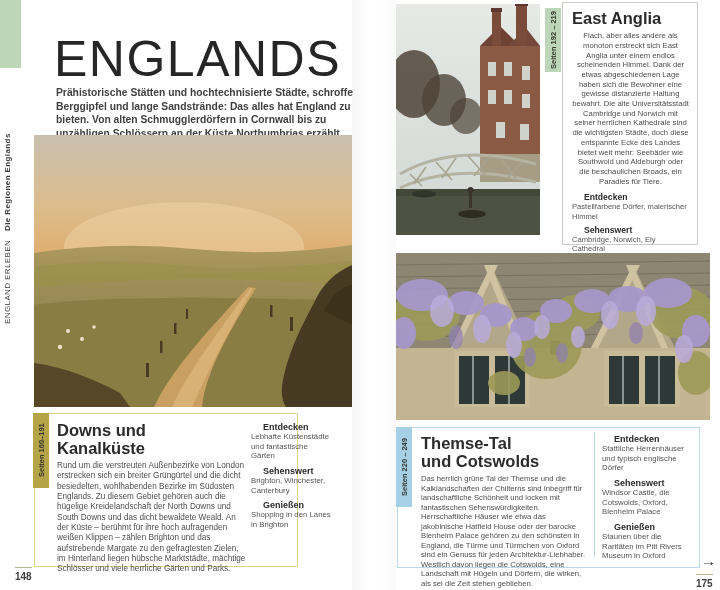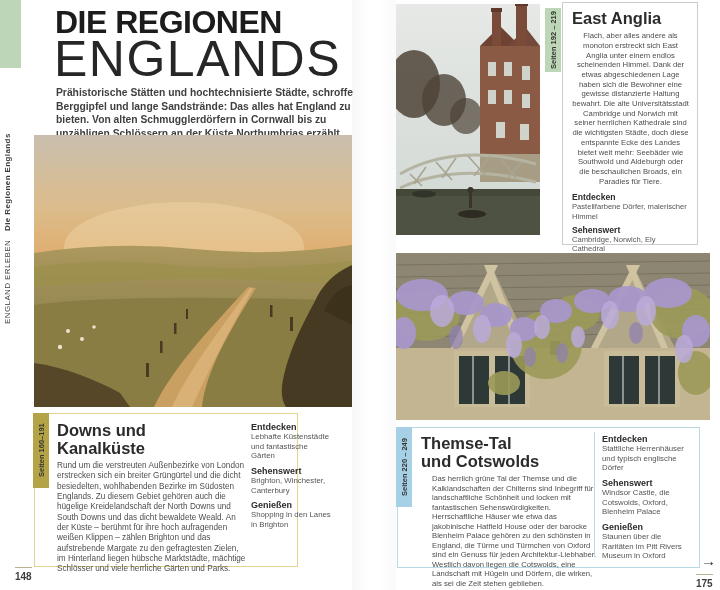--- a/index.html
+++ b/index.html
@@ -26,21 +26,21 @@
   .photo{position:absolute;overflow:hidden;}
   .photo svg{display:block;}
 
   
   .box{position:absolute;background:#fff;}
   .tab{position:absolute;writing-mode:vertical-rl;transform:rotate(180deg);
       font-size:7.5px;font-weight:600;color:#34342e;text-align:center;
       display:flex;align-items:center;justify-content:center;white-space:nowrap;}
   .sec-title{font-weight:600;color:#2b2b2b;line-height:1.1;}
   .sec-body{color:#4e4e4e;}
-  .lst-label{font-weight:700;color:#2b2b2b;}
+  .lst-label{font-weight:700;color:#2b2b2b;margin-left:12px;}
   .lst-text{color:#555;}
 
   
   #box-downs{left:34px;top:413px;width:264px;height:154px;border:1px solid #e2d48d;}
   #tab-downs{left:33px;top:413px;width:16px;height:75px;background:#b4a347;}
   #downs-title{position:absolute;left:22px;top:7px;font-size:16.5px;}
   #downs-body{position:absolute;left:22px;top:47px;width:192px;font-size:8.2px;line-height:1.26;}
   #downs-col{position:absolute;left:216px;top:8px;width:80px;}
 
   
@@ -48,21 +48,21 @@
   #tab-ea{left:545px;top:8px;width:16px;height:64px;background:#bdd6b8;}
   #ea-title{font-size:16.5px;margin:0 0 4px 0;}
   #ea-body{font-size:7.7px;line-height:1.26;margin-bottom:6px;text-align:center;}
   #ea-lists .lst-label{font-size:8.6px;margin-top:4px;}
   #ea-lists .lst-text{font-size:7.6px;line-height:1.22;}
 
   
   #box-themse{left:397px;top:427px;width:303px;height:141px;border:1px solid #b9d8e8;}
   #tab-themse{left:396px;top:427px;width:16px;height:80px;background:#a5d0e6;}
   #themse-title{position:absolute;left:23px;top:6px;font-size:16.5px;}
-  #themse-body{position:absolute;left:34px;top:46px;width:168px;font-size:7.7px;line-height:1.24;}
+  #themse-body{position:absolute;left:23px;top:46px;width:168px;font-size:7.7px;line-height:1.24;}
   #themse-divider{position:absolute;left:196px;top:4px;width:1px;height:125px;background:#b9d8e8;}
   #themse-col{position:absolute;left:204px;top:6px;width:92px;}
 
   .col .lst-label{font-size:9px;margin-top:5px;}
   .col .lst-text{font-size:7.8px;line-height:1.24;}
   .col .lst-label:first-child{margin-top:0;}
   #downs-col .lst-label{font-size:9px;}
 
   
   .pagenum{position:absolute;font-size:10px;font-weight:700;color:#3d3d3d;}
@@ -77,21 +77,20 @@
 <body>
 
 <div id="page">
 
   <div class="spine-square"></div>
   <div class="spine-text">
     <span>ENGLAND ERLEBEN</span>
     <span class="bold">Die Regionen Englands</span>
   </div>
 
-  <div class="title1">DIE REGIONEN</div>
   <div class="title2">ENGLANDS</div>
   <div class="intro">Prähistorische Stätten und hochtechnisierte Städte, schroffe Berggipfel und lange Sandstrände: Das alles hat England zu bieten. Von alten Schmugglerdörfern in Cornwall bis zu unzähligen Schlössern an der Küste Northumbrias erzählt jede Region ihre ganz eigene Geschichte.</div>
 
   <div class="photo" style="left:34px;top:135px;width:318px;height:272px;">
     <svg width="318" height="272" viewBox="0 0 318 272">
       <defs>
         <linearGradient id="sky1" x1="0" y1="0" x2="0" y2="1">
           <stop offset="0" stop-color="#c8c4b8"></stop>
             <stop offset=".55" stop-color="#dcc193"></stop>
           <stop offset="1" stop-color="#e2ae6e"></stop>

